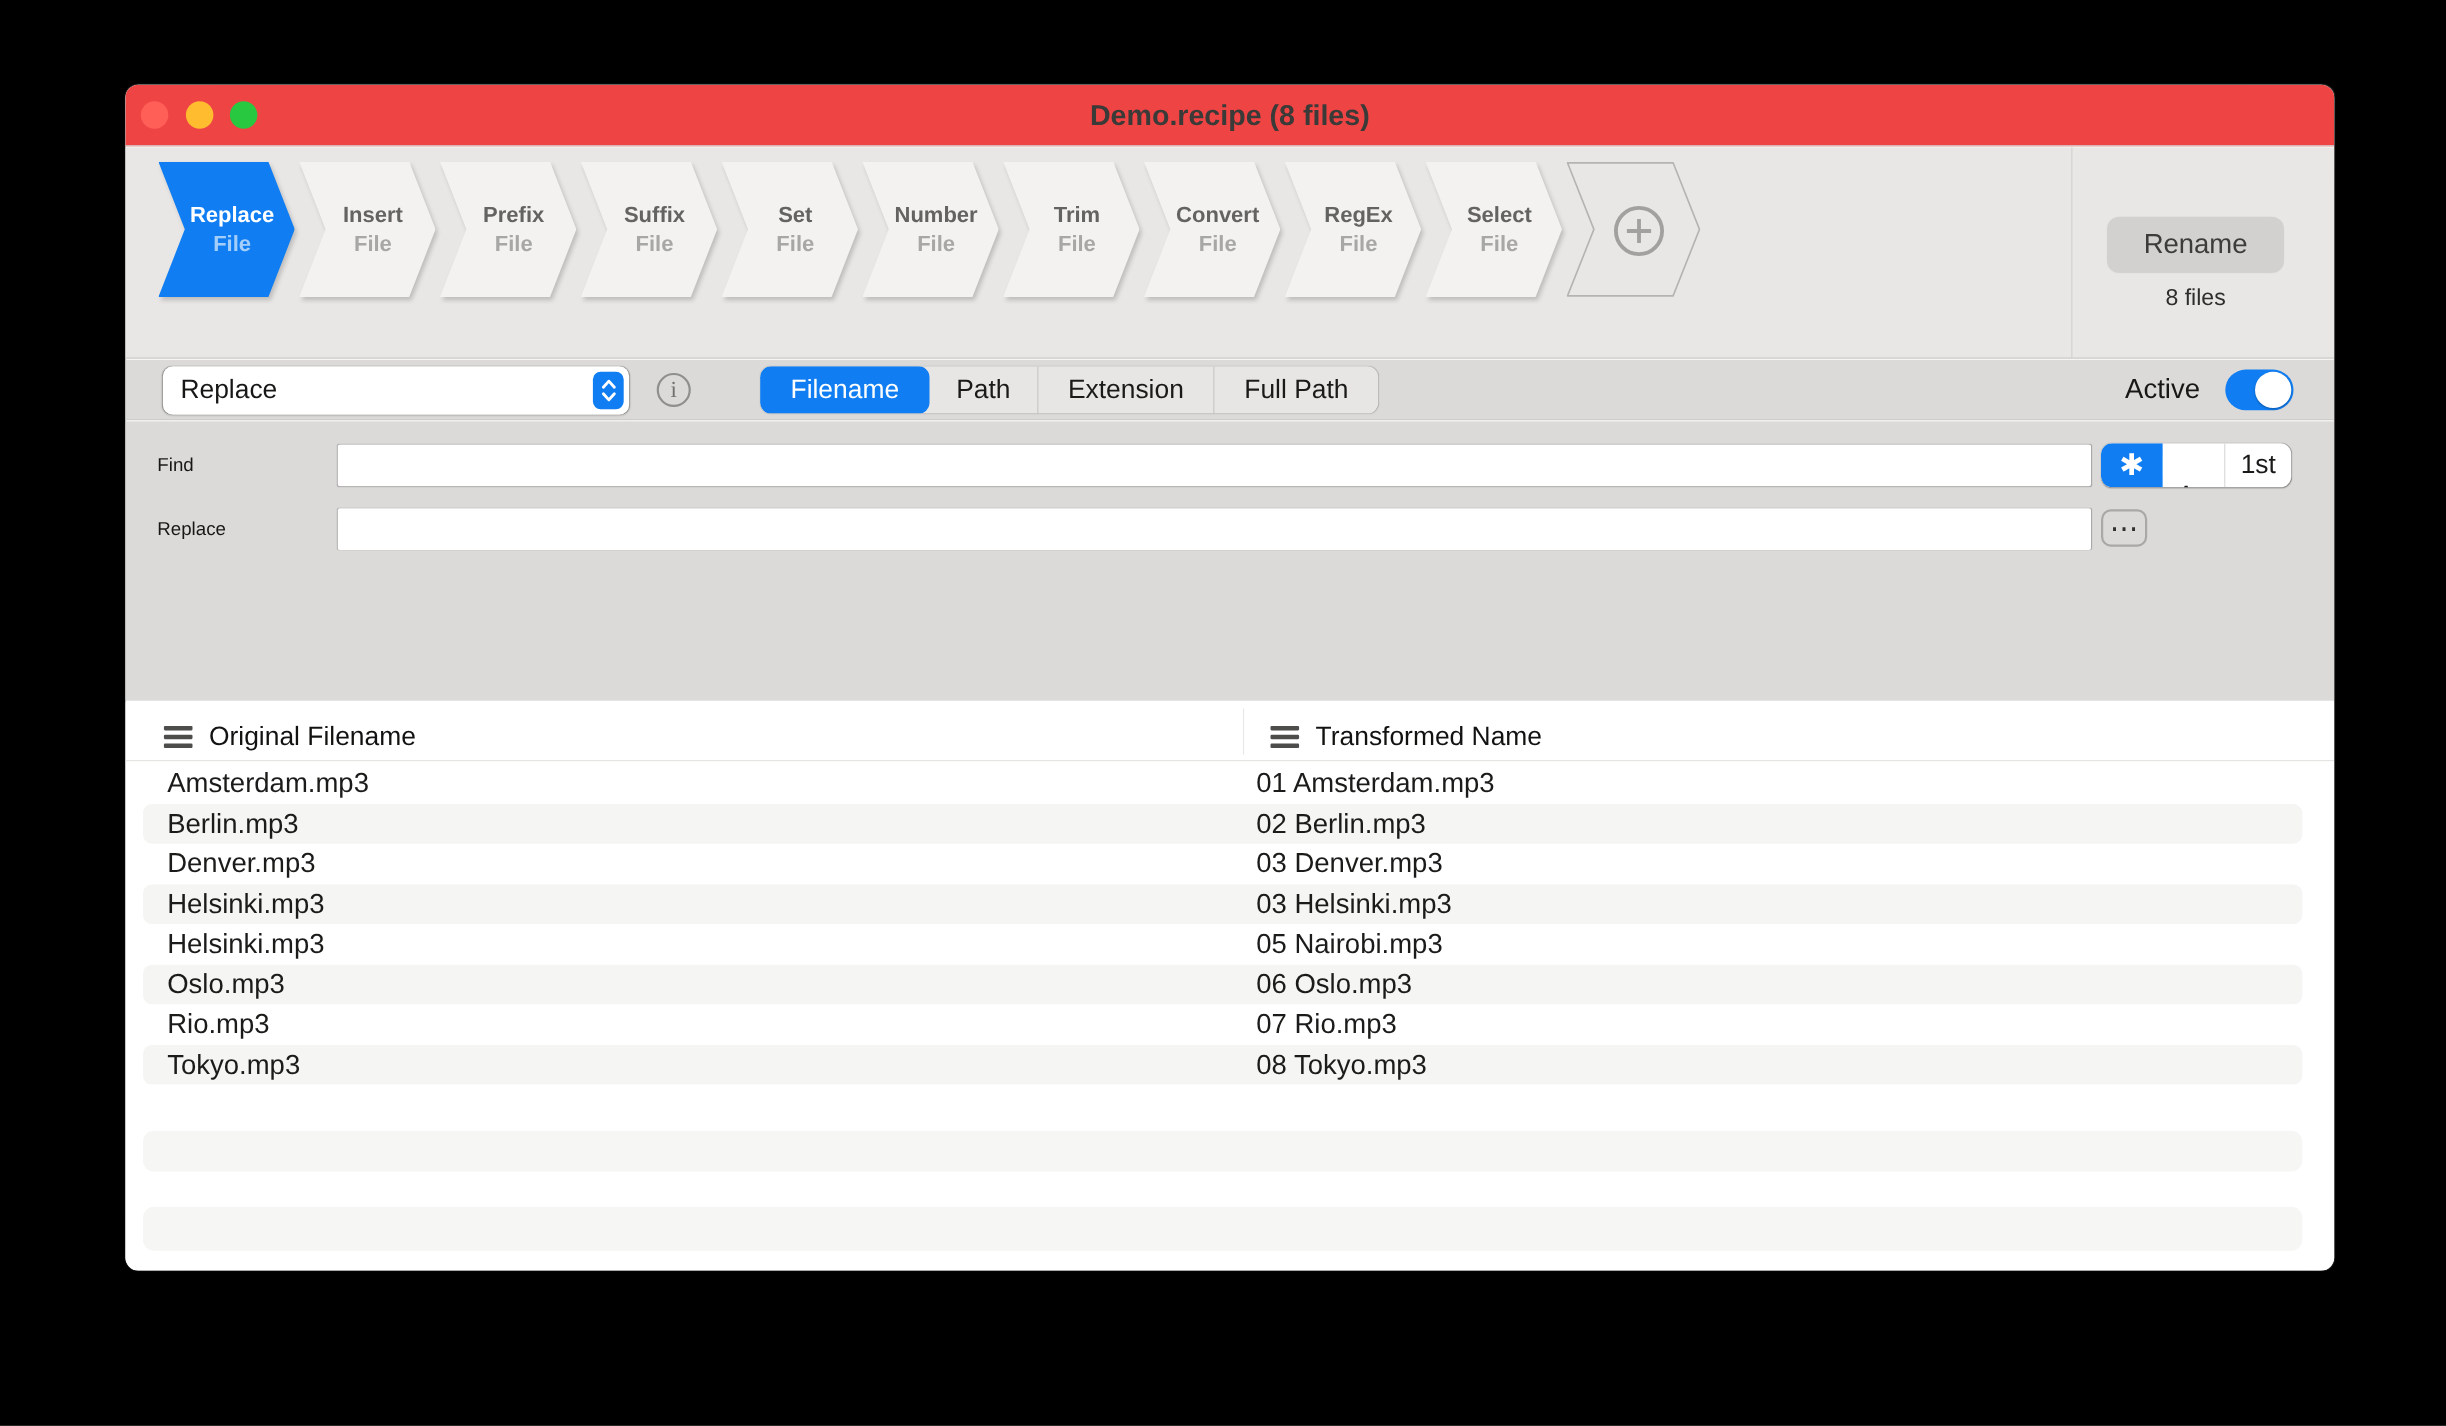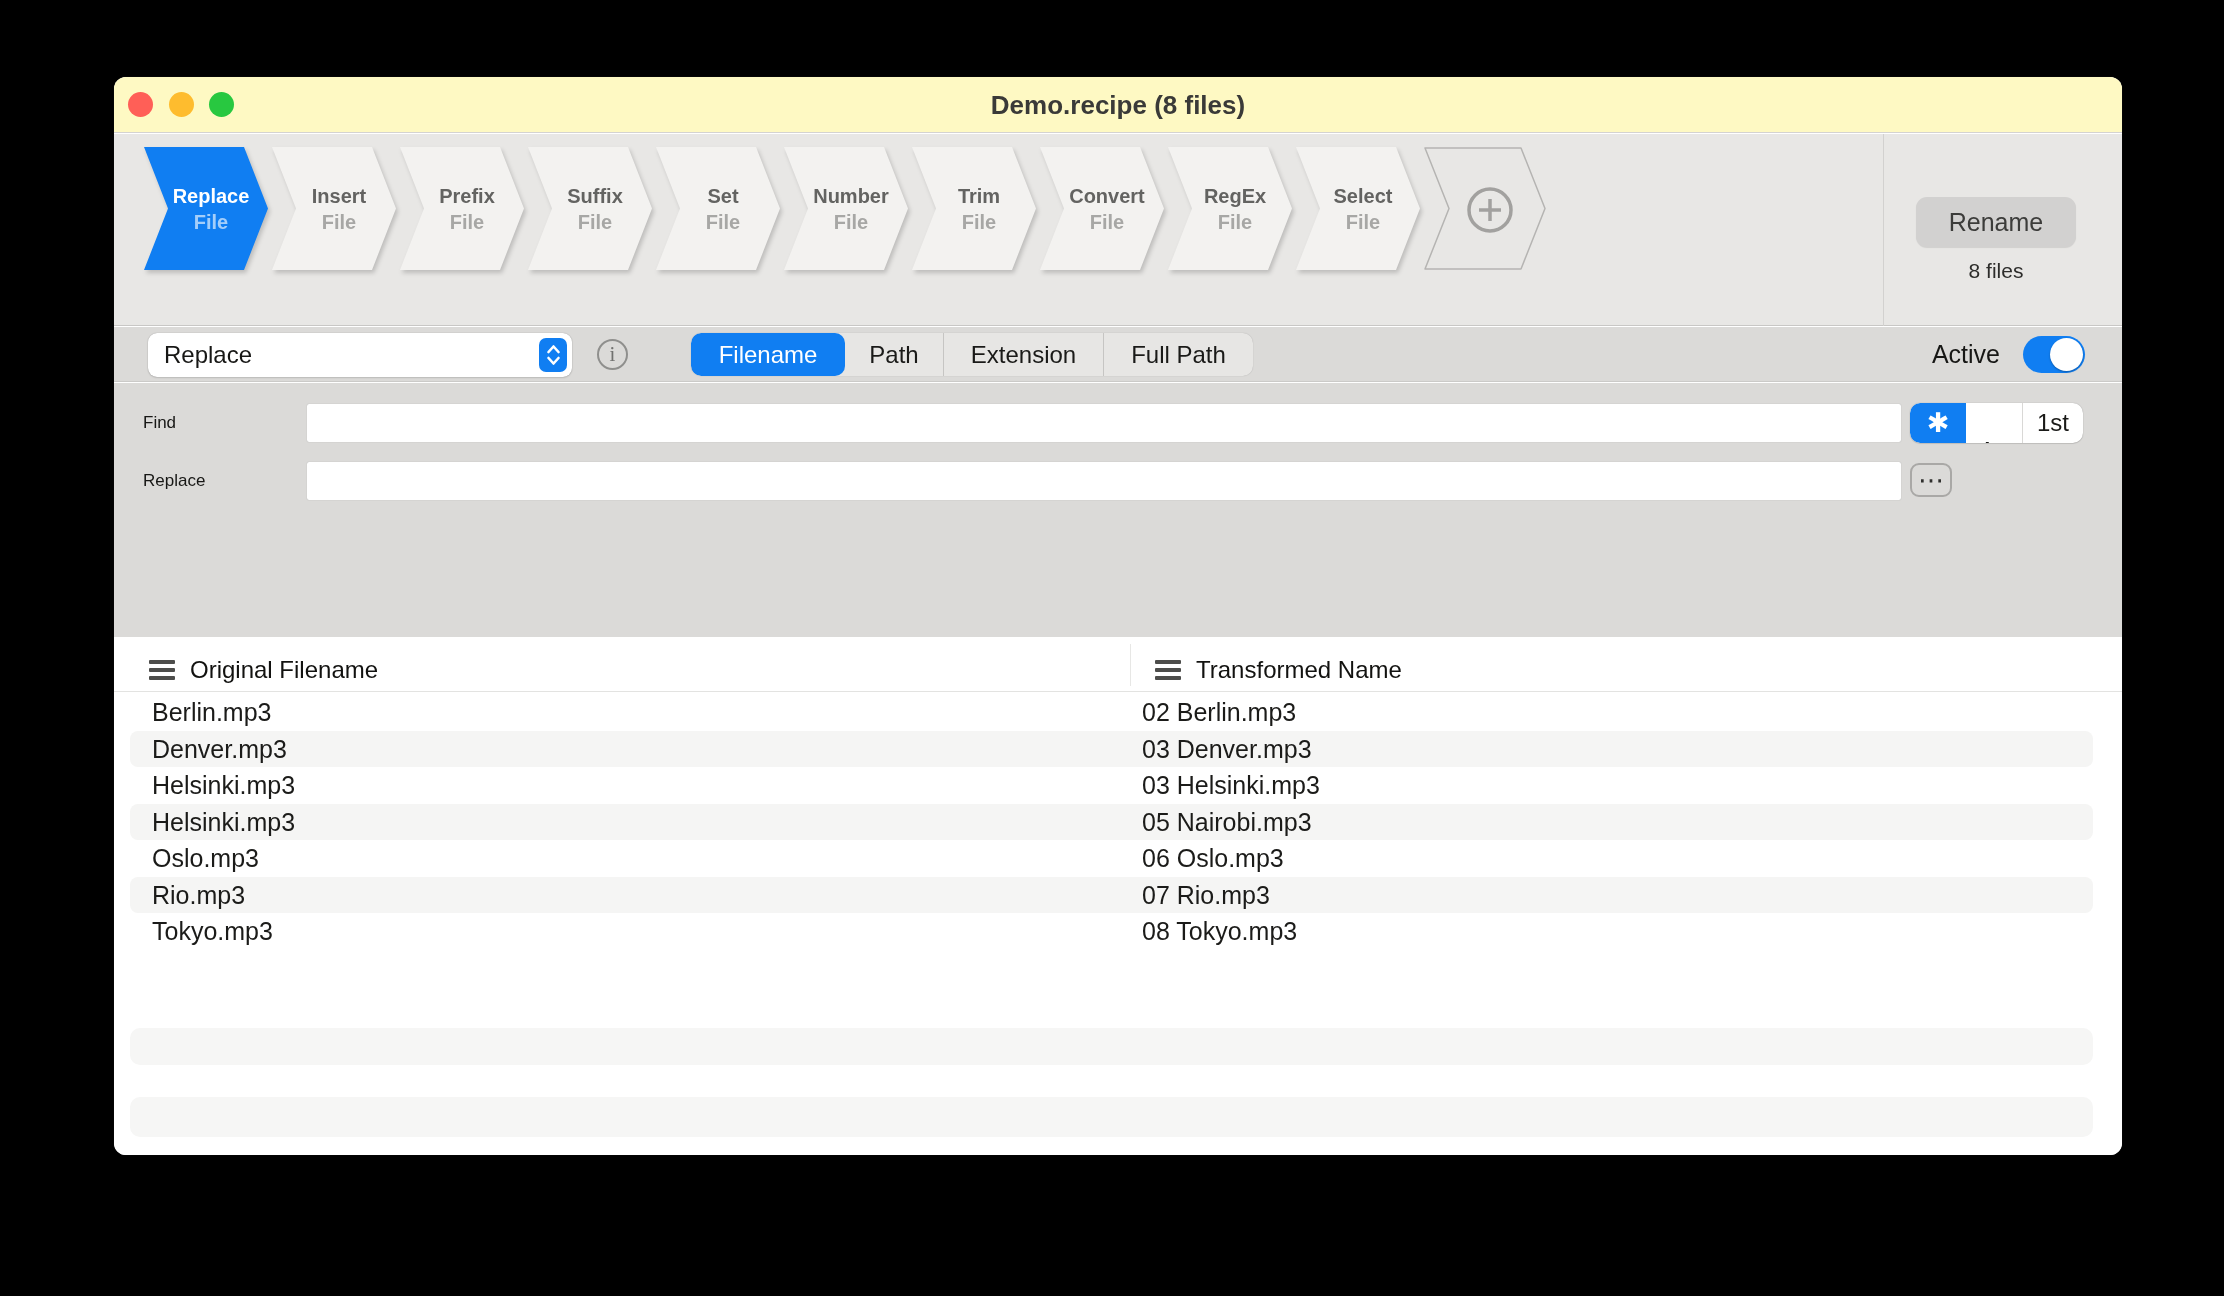--- a/index.html
+++ b/index.html
@@ -6,21 +6,21 @@
   html,body { width:2224px; height:1296px; background:#000; font-family:"Liberation Sans", sans-serif; }
 
   .window {
     position:absolute; left:114px; top:77px; width:2008px; height:1078px;
     background:#fff; border-radius:12px; overflow:hidden;
     box-shadow:0 30px 80px rgba(0,0,0,.65), 0 0 1px rgba(255,255,255,.25);
   }
 
   
   .titlebar { position:absolute; left:0; top:0; width:100%; height:56px;
-    background:#fef9c3; border-bottom:1px solid #d4d3d1; }
+    background:#ef4444; border-bottom:1px solid #d4d3d1; }
   .tl { position:absolute; top:15px; width:25px; height:25px; border-radius:50%; }
   .win-title { position:absolute; left:0; top:0; width:100%; height:56px; line-height:56px;
     text-align:center; font-size:26px; font-weight:bold; color:#3a3a38; }
 
   
   .steps-band { position:absolute; left:0; top:57px; width:100%; height:192px;
     background:#e8e7e5; border-bottom:1px solid #c8c7c5; }
   .steps-strip { position:absolute; left:30px; top:13px; display:flex; gap:4px; }
   .step-w { filter:drop-shadow(2px 3px 2px rgba(0,0,0,.18)); }
   .step {
@@ -249,20 +249,24 @@
             <i></i>
             <i></i>
             <i></i>
           </span>
         <span class="h-label">Transformed Name</span>
       </div>
     </div>
 
     <div class="t-rows">
       <div class="t-row">
+        <span class="c1">Amsterdam.mp3</span>
+          <span class="c2">01 Amsterdam.mp3</span>
+        </div>
+      <div class="t-row">
         <span class="c1">Berlin.mp3</span>
           <span class="c2">02 Berlin.mp3</span>
         </div>
       <div class="t-row">
         <span class="c1">Denver.mp3</span>
           <span class="c2">03 Denver.mp3</span>
         </div>
       <div class="t-row">
         <span class="c1">Helsinki.mp3</span>
           <span class="c2">03 Helsinki.mp3</span>

